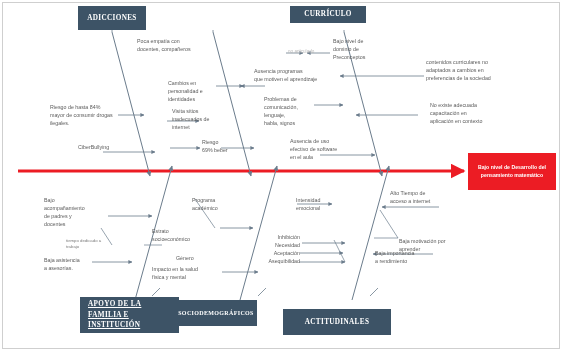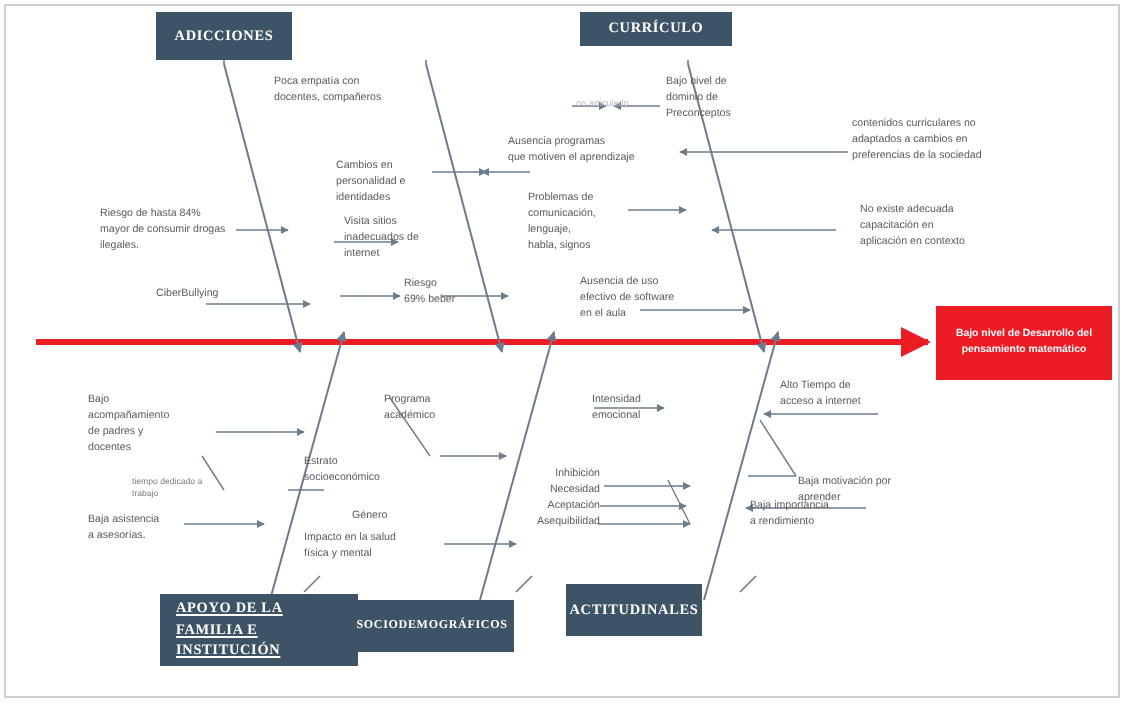--- a/index.html
+++ b/index.html
@@ -165,21 +165,21 @@
   </div>
 
   <div class="cat-box" style="left:80px; top:297px; width:99px; height:36px; text-align:left; justify-content:flex-start; padding-left:8px;text-decoration:underline;">
     <span style="white-space:pre-line;text-align:left;">APOYO DE LA
 FAMILIA E
 INSTITUCIÓN</span>
   </div>
   <div class="cat-box" style="left:175px; top:300px; width:82px; height:26px; font-size:6px;">
     <span>SOCIODEMOGRÁFICOS</span>
   </div>
-  <div class="cat-box" style="left:283px; top:292px; width:68px; height:26px;">
+  <div class="cat-box" style="left:283px; top:309px; width:108px; height:26px;">
     <span>ACTITUDINALES</span>
   </div>
 
   <div class="effect-box" style="left:468px; top:153px; width:88px; height:37px;">
     <span>Bajo nivel de Desarrollo del pensamiento matemático</span>
   </div>
 
   <div class="cause" style="left:137px; top:38px; width:88px;">Poca empatía con
 docentes, compañeros</div>
 

